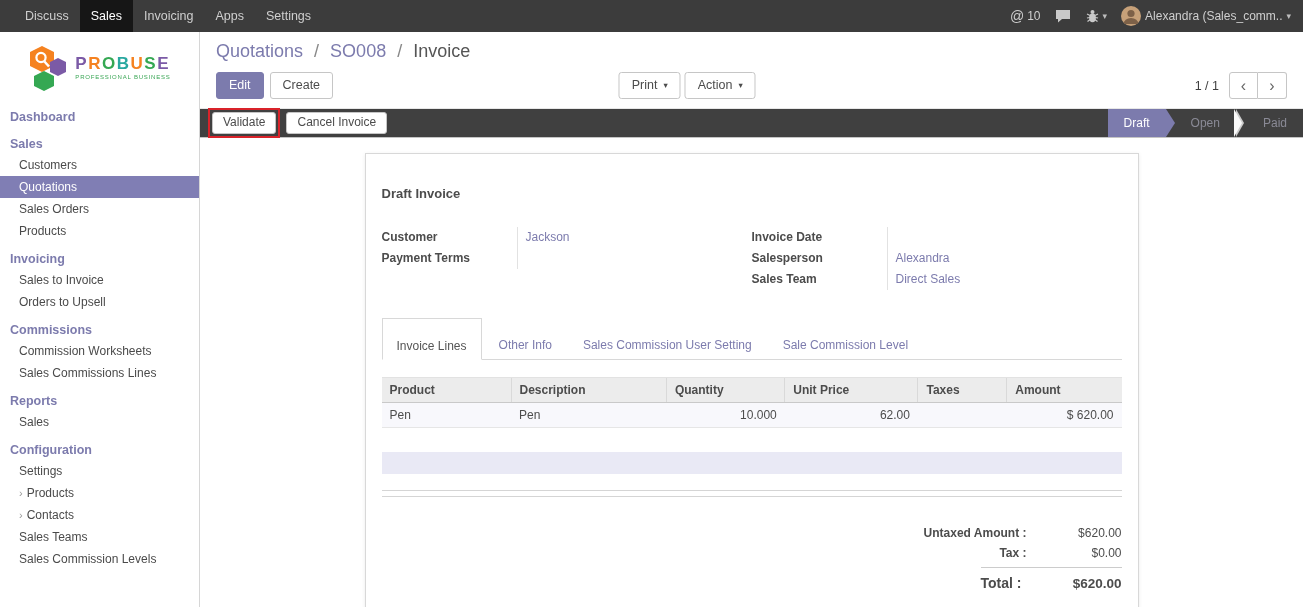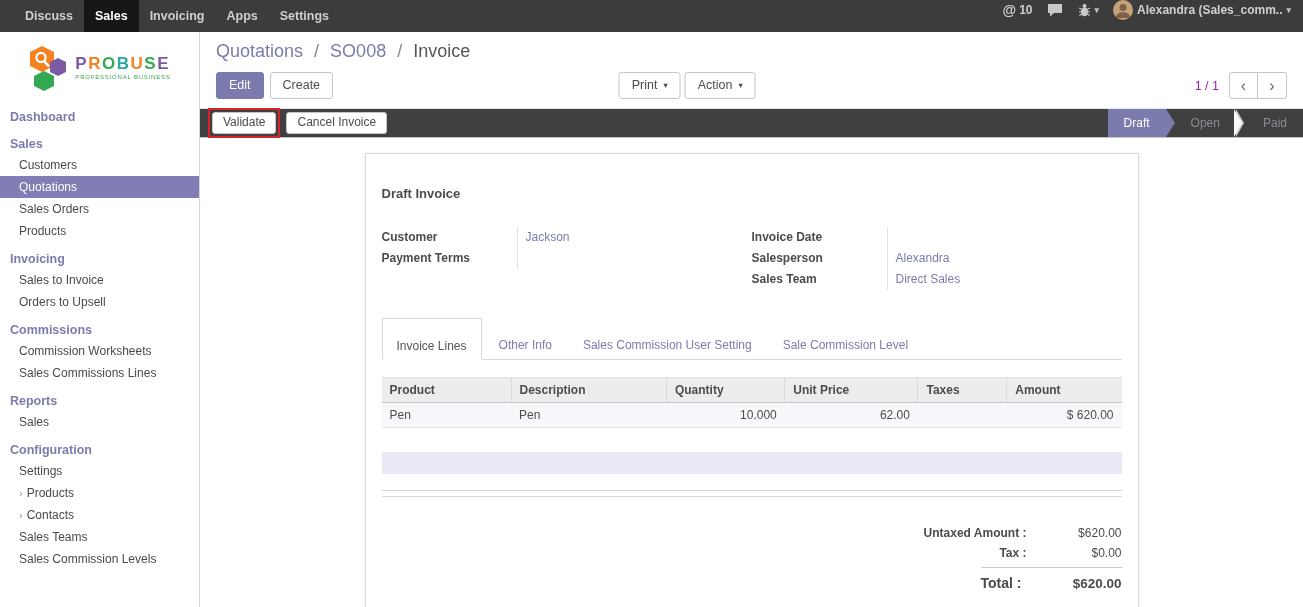--- a/index.html
+++ b/index.html
@@ -1,21 +1,21 @@
 <!DOCTYPE html>
 <html><head>
 <meta charset="utf-8">
 <style>
   * { margin:0; padding:0; box-sizing:border-box; }
   html,body { background:#e9e9e9; }
   body { font-family:"Liberation Sans", sans-serif; }
   .page { width:1303px; height:607px; background:#fff; overflow:hidden; display:flex; flex-direction:column; font-size:12px; color:#4c4c4c; position:relative; }
 
   
-  .topbar { height:32px; background:#3c3c3c; display:flex; justify-content:space-between; align-items:flex-start; color:#cfcfcf; flex-shrink:0;font-weight:bold; }
+  .topbar { height:32px; background:#3c3c3c; display:flex; justify-content:space-between; align-items:center; color:#cfcfcf; flex-shrink:0; }
   .topbar-menus { display:flex; padding-left:14px; }
   .tmenu { padding:0 11px; line-height:32px; font-size:12.5px; color:#cfcfcf; cursor:pointer; text-decoration:none; }
   .tmenu.active { background:#161616; color:#fff; }
   .topbar-right { display:flex; align-items:center; padding-right:12px; gap:14px; font-size:12px; }
   .mention { display:inline-flex; align-items:center; gap:3px; cursor:pointer; }
   .at-glyph { font-size:14px; }
   .icon-btn { display:inline-flex; align-items:center; gap:3px; cursor:pointer; }
   .tb-caret { font-size:9px; color:#bdbdbd; }
   .user-menu { display:inline-flex; align-items:center; gap:4px; cursor:pointer; }
   .avatar { width:20px; height:20px; border-radius:50%; overflow:hidden; display:inline-block; flex-shrink:0; }
@@ -43,21 +43,21 @@
   .breadcrumb a { color:#7c7bad; text-decoration:none; cursor:pointer; }
   .breadcrumb .bsep { color:#888; margin:0 6px; }
   .breadcrumb .current { color:#555; }
   .cp-row { display:flex; align-items:center; padding:3px 0 9px; position:relative; }
   .cp-left { display:flex; gap:6px; }
   .cp-center { position:absolute; left:44%; transform:translateX(-50%); display:flex; gap:4px; }
   .cp-right { margin-left:auto; display:flex; align-items:center; gap:10px; }
   .btn { display:inline-flex; align-items:center; gap:6px; padding:4px 12px; font-size:12.5px; background:#fff; border:1px solid #c6c6c6; border-radius:3px; color:#4c4c4c; cursor:pointer; font-family:inherit; line-height:1.3; }
   .btn.primary { background:#7c7bad; border-color:#7c7bad; color:#fff; }
   .btn .caret { font-size:8.5px; color:inherit; }
-  .pager-value { font-size:12.5px; color:#a21caf; }
+  .pager-value { font-size:12.5px; color:#404040; }
   .pager-group { display:flex; }
   .pager-btn { width:29px; height:27px; background:#fff; border:1px solid #c6c6c6; color:#666; font-size:16px; line-height:23px; cursor:pointer; font-family:inherit; padding:0; }
   .pager-btn.prev { border-radius:3px 0 0 3px; }
   .pager-btn.next { border-radius:0 3px 3px 0; border-left:none; }
 
   
   .statusbar { height:30px; background:#404040; border-top:1px solid #e7e7e7; border-bottom:1px solid #c4c4c4; display:flex; align-items:center; justify-content:space-between; padding-left:8px; flex-shrink:0; }
   .sb-left { display:flex; align-items:center; gap:6px; }
   .btn.sb { padding:2px 10px; font-size:12px; }
   .annotation-box { border:2px solid #d9232a; padding:2px; display:inline-flex; background:transparent; }

